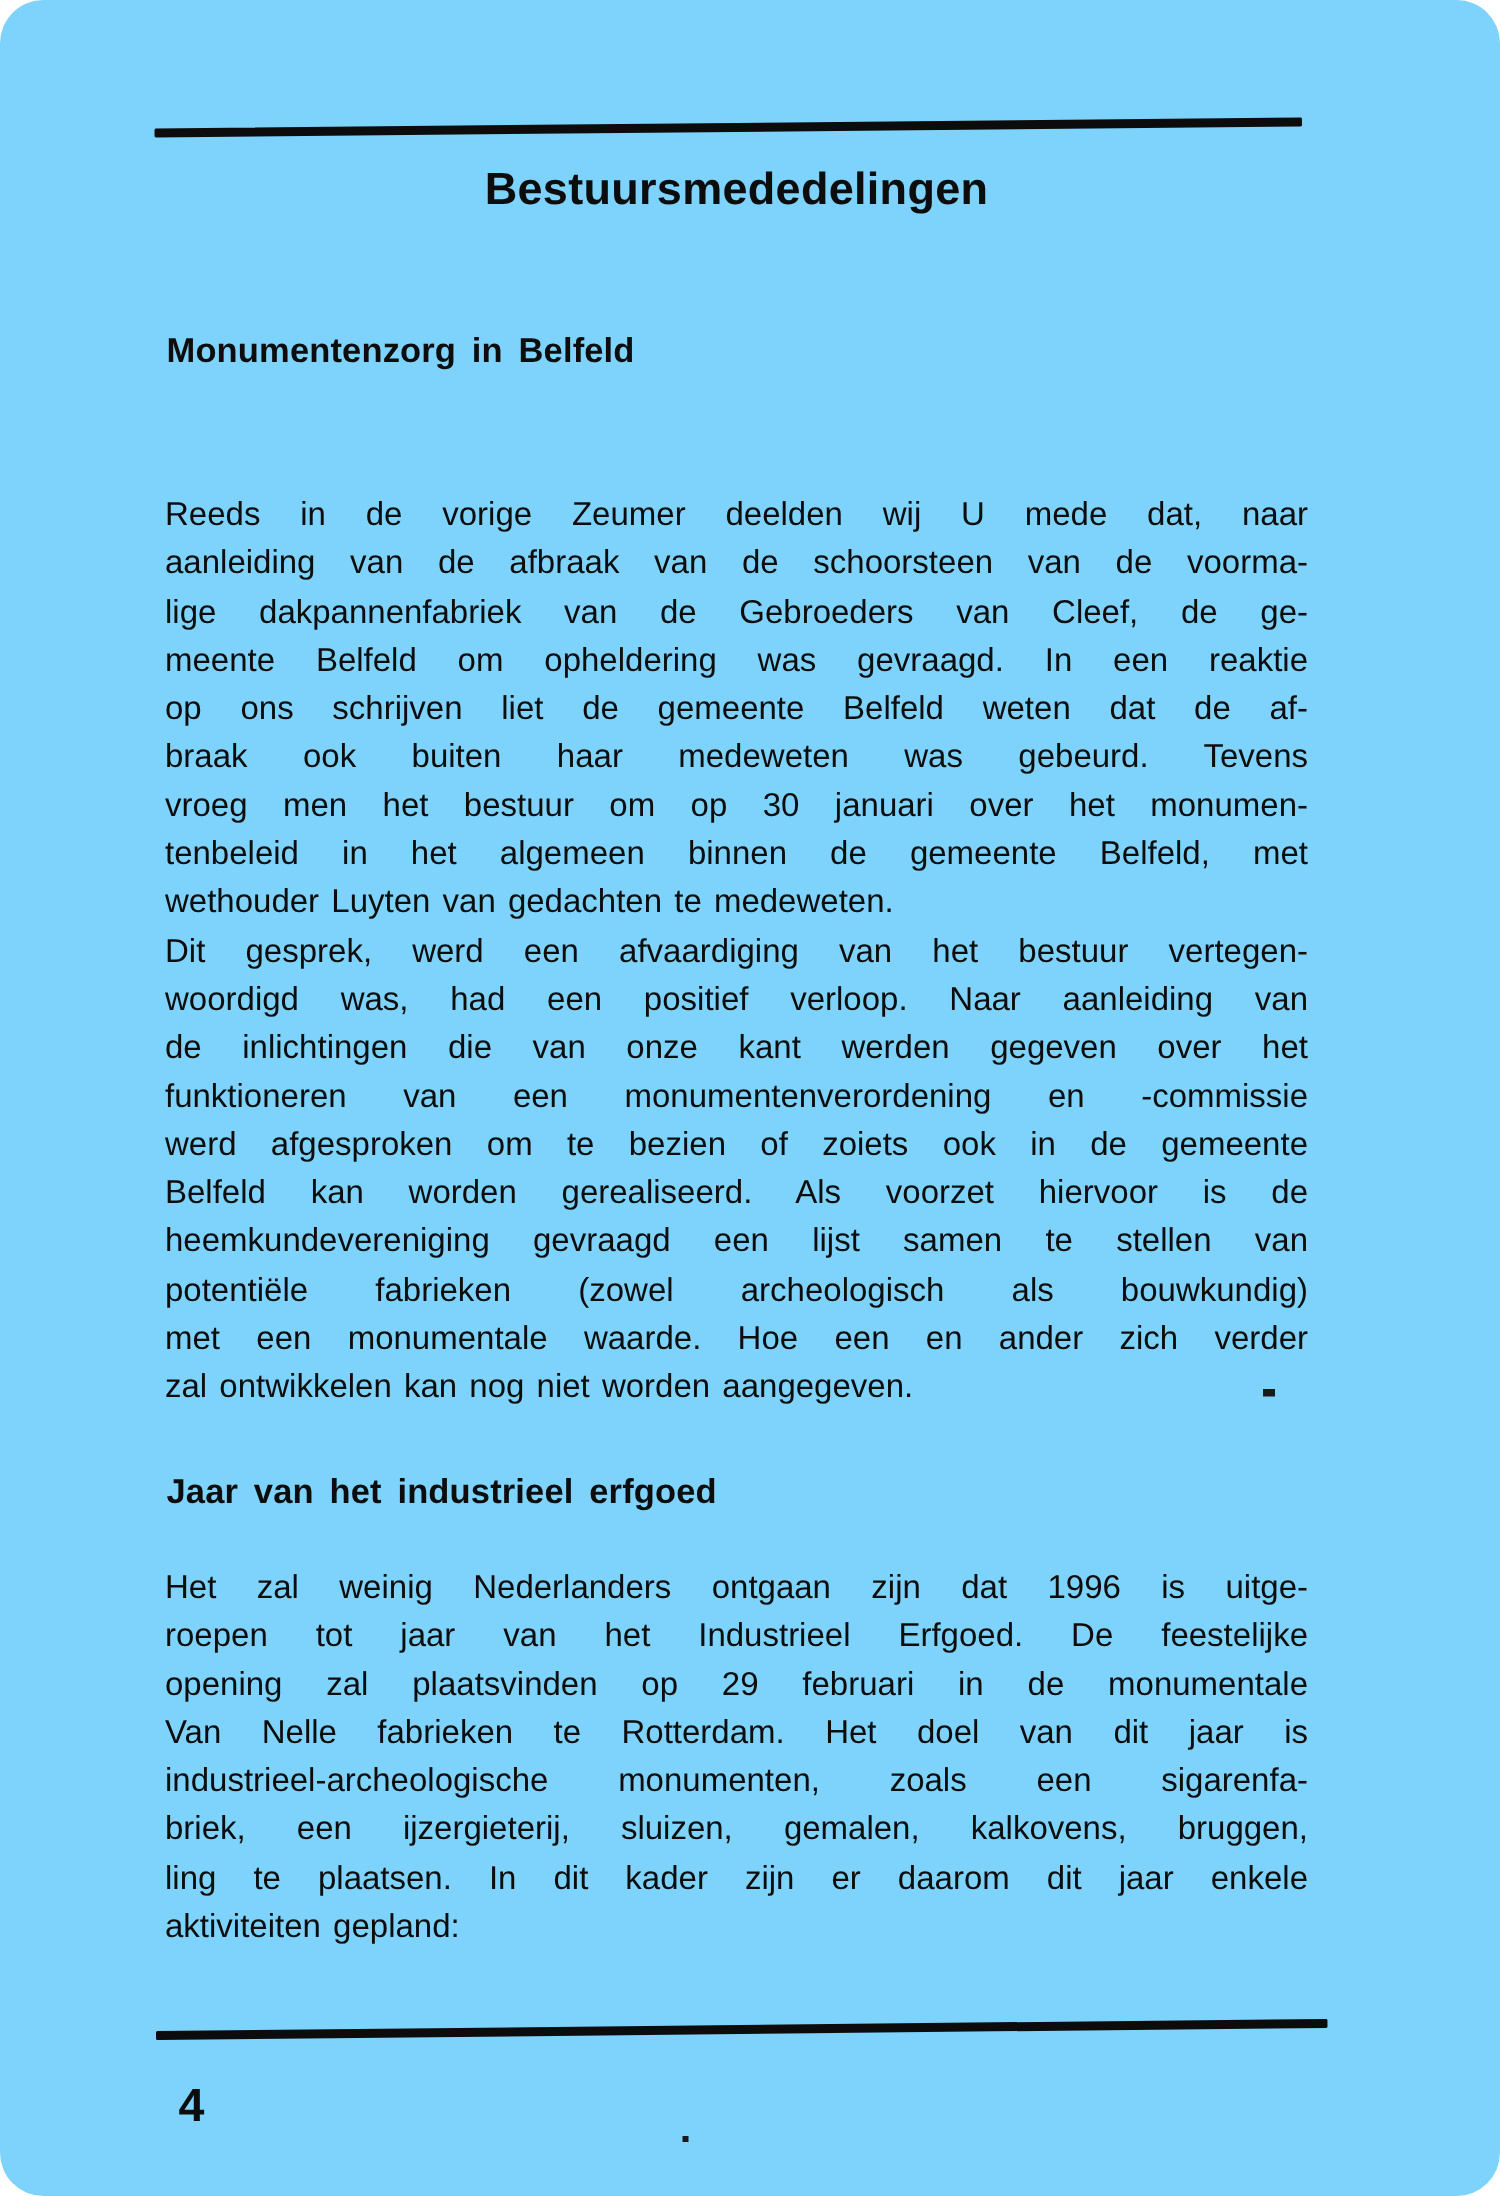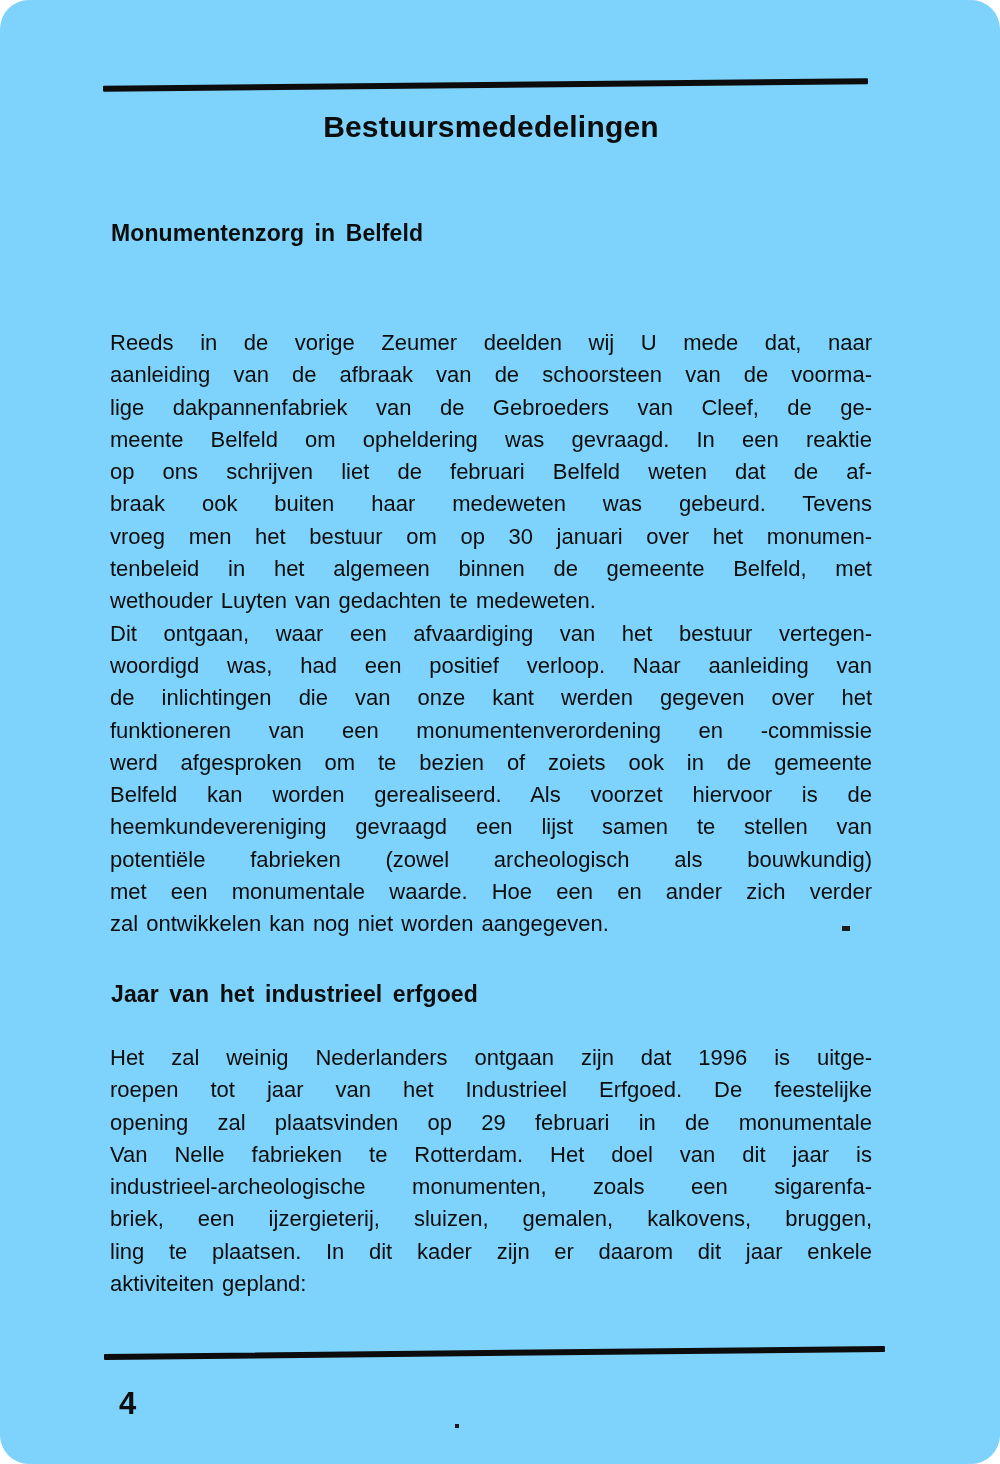--- a/index.html
+++ b/index.html
@@ -99,26 +99,26 @@
 
   <div id="doc-title">Bestuursmededelingen</div>
 
   <div id="heading-1" class="section-heading">Monumentenzorg in Belfeld</div>
 
   <div id="body-1" class="body-block">
       <div class="line">Reeds in de vorige Zeumer deelden wij U mede dat, naar</div>
       <div class="line">aanleiding van de afbraak van de schoorsteen van de voorma-</div>
       <div class="line">lige dakpannenfabriek van de Gebroeders van Cleef, de ge-</div>
       <div class="line">meente Belfeld om opheldering was gevraagd. In een reaktie</div>
-      <div class="line">op ons schrijven liet de februari Belfeld weten dat de af-</div>
+      <div class="line">op ons schrijven liet de gemeente Belfeld weten dat de af-</div>
       <div class="line">braak ook buiten haar medeweten was gebeurd. Tevens</div>
       <div class="line">vroeg men het bestuur om op 30 januari over het monumen-</div>
       <div class="line">tenbeleid in het algemeen binnen de gemeente Belfeld, met</div>
       <div class="line last">wethouder Luyten van gedachten te medeweten.</div>
-      <div class="line">Dit ontgaan, waar een afvaardiging van het bestuur vertegen-</div>
+      <div class="line">Dit gesprek, werd een afvaardiging van het bestuur vertegen-</div>
       <div class="line">woordigd was, had een positief verloop. Naar aanleiding van</div>
       <div class="line">de inlichtingen die van onze kant werden gegeven over het</div>
       <div class="line">funktioneren van een monumentenverordening en -commissie</div>
       <div class="line">werd afgesproken om te bezien of zoiets ook in de gemeente</div>
       <div class="line">Belfeld kan worden gerealiseerd. Als voorzet hiervoor is de</div>
       <div class="line">heemkundevereniging gevraagd een lijst samen te stellen van</div>
       <div class="line">potentiële fabrieken (zowel archeologisch als bouwkundig)</div>
       <div class="line">met een monumentale waarde. Hoe een en ander zich verder</div>
       <div class="line last">zal ontwikkelen kan nog niet worden aangegeven.</div>
     </div>

